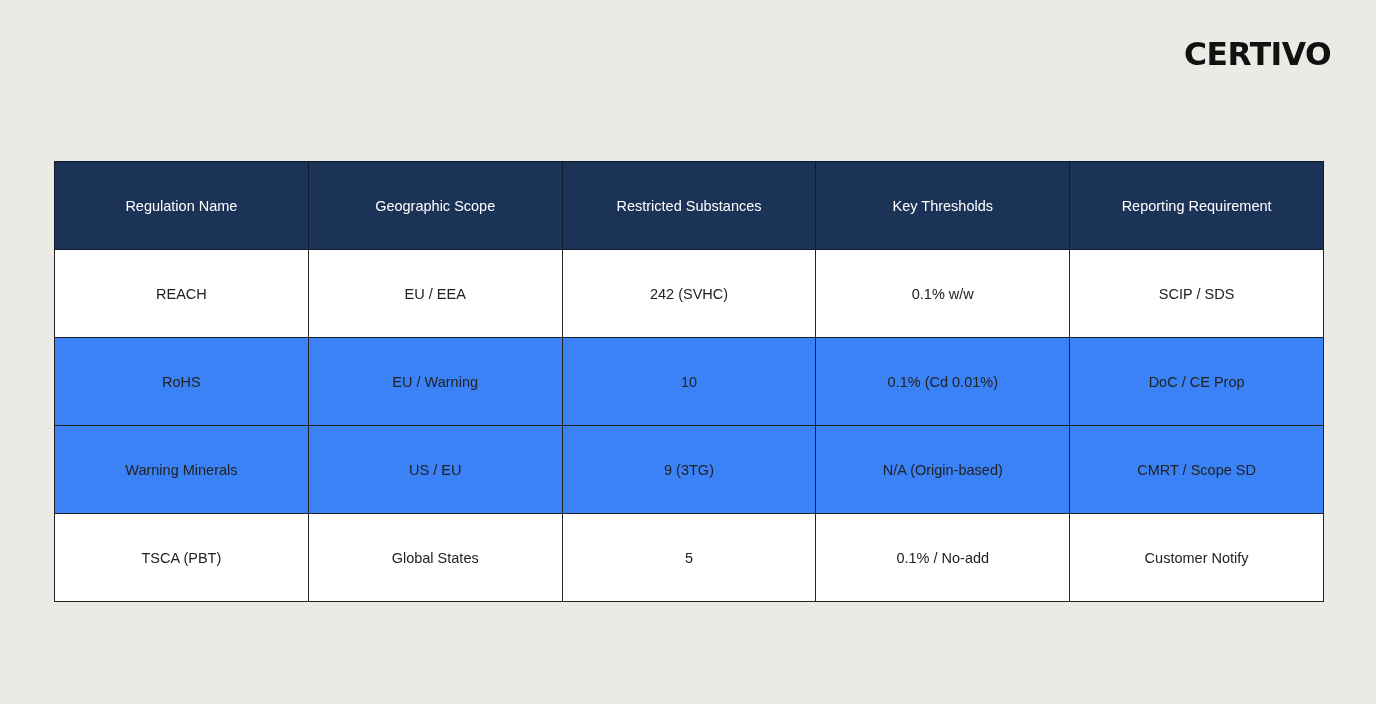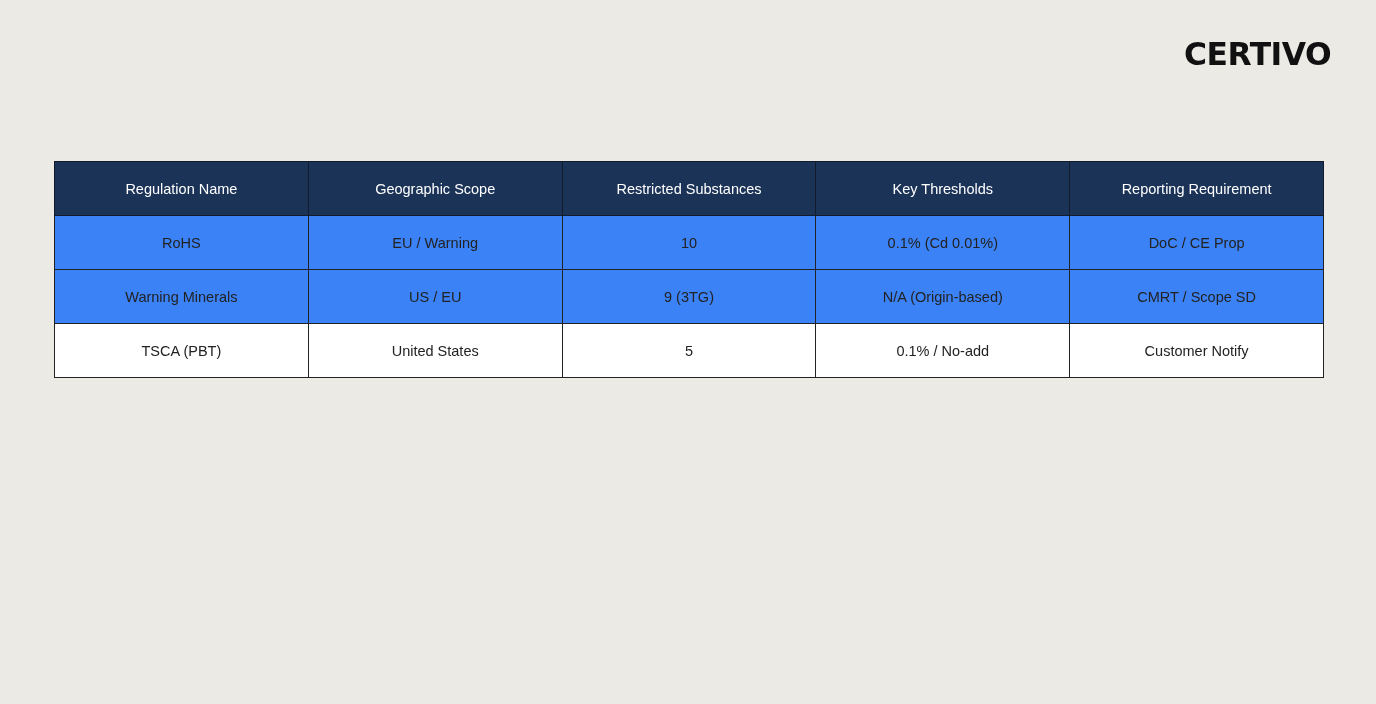--- a/index.html
+++ b/index.html
@@ -38,21 +38,21 @@
     table {
       border-collapse: collapse;
       width: 1270px;
       table-layout: fixed;
     }
     th, td {
       border: 1.5px solid #222222;
       text-align: center;
       vertical-align: middle;
       height: 53px;
-      padding: 0;
+      padding: 17px;
       font-size: 14.5px;
       color: #222222;
     }
     th {
       background: #1C3358;
       color: #FFFFFF;
       font-weight: normal;
       border-color: #111b2c;
     }
     tr.row-odd td {
@@ -72,36 +72,43 @@
     <thead>
       <tr>
         <th>Regulation Name</th>
         <th>Geographic Scope</th>
         <th>Restricted Substances</th>
         <th>Key Thresholds</th>
         <th>Reporting Requirement</th>
       </tr>
     </thead>
     <tbody>
+      <tr class="row-odd">
+        <td>REACH</td>
+        <td>EU / EEA</td>
+        <td>242 (SVHC)</td>
+        <td>0.1% w/w</td>
+        <td>SCIP / SDS</td>
+      </tr>
       <tr class="row-even">
         <td>RoHS</td>
         <td>EU / Warning</td>
         <td>10</td>
         <td>0.1% (Cd 0.01%)</td>
         <td>DoC / CE Prop</td>
       </tr>
       <tr class="row-even">
         <td>Warning Minerals</td>
         <td>US / EU</td>
         <td>9 (3TG)</td>
         <td>N/A (Origin-based)</td>
         <td>CMRT / Scope SD</td>
       </tr>
       <tr class="row-odd">
         <td>TSCA (PBT)</td>
-        <td>United States</td>
+        <td>Global States</td>
         <td>5</td>
         <td>0.1% / No-add</td>
         <td>Customer Notify</td>
       </tr>
     </tbody>
   </table>
 </div>
 
 </body></html>

